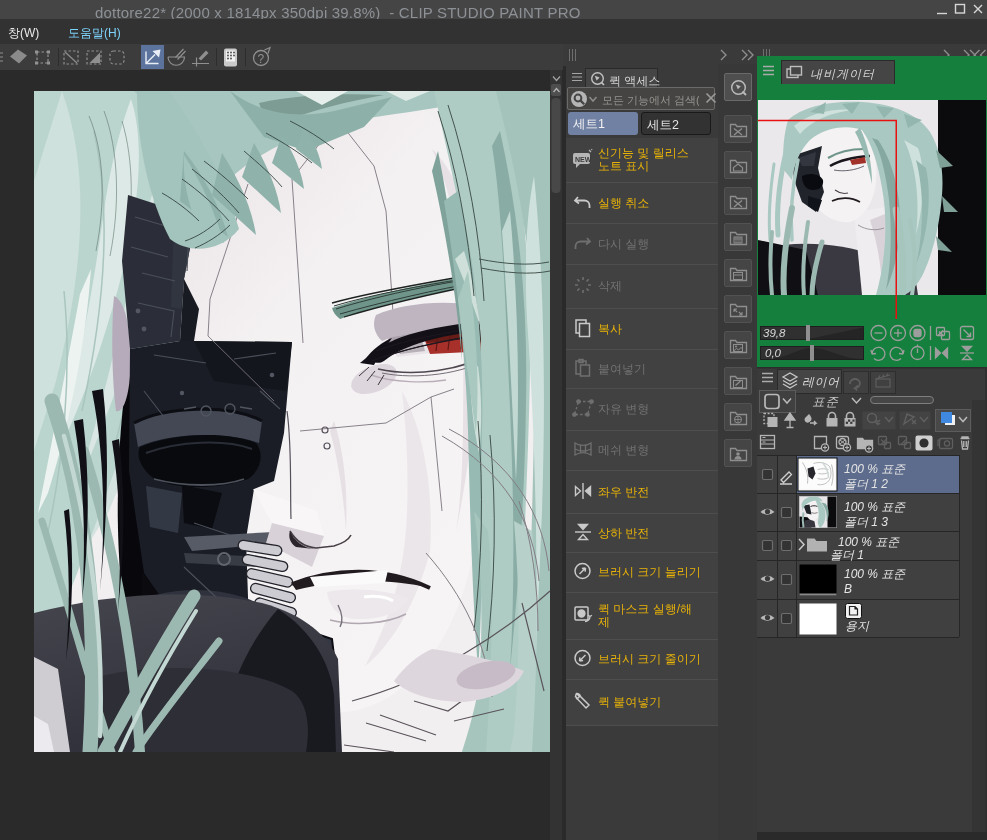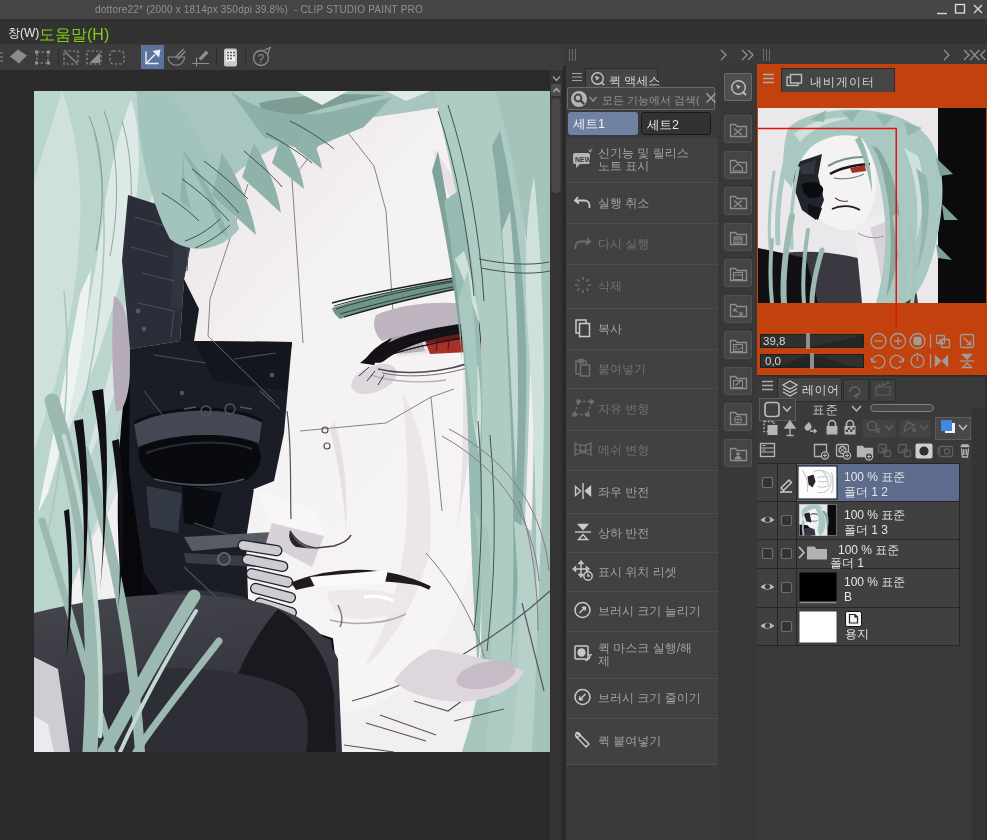--- a/index.html
+++ b/index.html
@@ -8,46 +8,46 @@
 .abs { position:absolute; }
 svg text { font-family:"Liberation Sans",sans-serif; }
 
 #titlebar { left:0; top:0; width:987px; height:19px; background:#454545; }
 #menubar { left:0; top:19px; width:987px; height:25px; background:#323232;padding-left:16px; }
 #toolbar { left:0; top:44px; width:563px; height:26px; background:#3c3c3c; }
 #dockhdr { left:563px; top:44px; width:424px; height:22px; background:#3a3a3a; }
 #canvas-area { left:0; top:70px; width:562px; height:770px; background:#2a2a2a; overflow:hidden;}
 #qa { left:566px; top:64px; width:152px; height:776px; background:#3a3a3a; overflow:hidden; }
 #dock { left:718px; top:64px; width:39px; height:776px; background:#383838; }
-#rightpanel { left:757px; top:64px; width:230px; height:776px; background:#c2410c; overflow:hidden; }
-
-.qa-item { position:relative; border-bottom:1px solid #4e4e4e; color:#a3a3a3;
+#rightpanel { left:757px; top:56px; width:230px; height:776px; background:#15803d; overflow:hidden;font-style:italic; }
+
+.qa-item { position:relative; border-bottom:1px solid #4e4e4e; color:#eab308;
   font-size:12px; display:flex; align-items:center; background:#414141; }
 .qa-item.dis { color:#727272; }
 .qa-item .ic { position:absolute; left:6px; width:22px; text-align:center; }
 .qa-item .tx { position:absolute; left:32px; line-height:13px; }
 .dockbtn { position:absolute; left:6px; width:28px; height:28px; background:#454545;
   border:1px solid #525252; border-radius:2px; }
 .dockbtn svg { position:absolute; left:4px; top:4px; }
 </style>
 </head>
 <body>
 
 <div id="titlebar" class="abs">
-  <div class="abs" style="left:95px;top:3.5px;font-size:10px;color:#8d9196;letter-spacing:0.2px">dottore22* (2000 x 1814px 350dpi 39.8%)&nbsp;&nbsp;- CLIP STUDIO PAINT PRO</div>
+  <div class="abs" style="left:95px;top:3.5px;font-size:15px;color:#8d9196;letter-spacing:0.2px">dottore22* (2000 x 1814px 350dpi 39.8%)&nbsp;&nbsp;- CLIP STUDIO PAINT PRO</div>
   <svg class="abs" style="left:930px;top:0" width="57" height="19">
     <line x1="7" y1="13.5" x2="17" y2="13.5" stroke="#d6d6d6" stroke-width="1.4"></line>
     <rect x="25.5" y="4.5" width="9" height="8.5" fill="none" stroke="#d6d6d6" stroke-width="1.4"></rect>
     <path d="M44 5 L52 13 M52 5 L44 13" stroke="#d6d6d6" stroke-width="1.4"></path>
   </svg>
 </div>
 
 <div id="menubar" class="abs">
   <div class="abs" style="left:8px;top:6px;font-size:12px;color:#e8e8e8">창(W)</div>
-  <div class="abs" style="left:39px;top:6px;font-size:16px;color:#84cc16">도움말(H)</div>
+  <div class="abs" style="left:68px;top:6px;font-size:12px;color:#7dd3fc">도움말(H)</div>
 </div>
 
 <div id="toolbar" class="abs">
   <svg width="563" height="26">
     <path d="M0 9 L3 9 M0 13 L3 13 M0 17 L3 17" stroke="#8f8f8f" fill="none"></path>
     <path d="M10 12.5 L18 5.5 L27 11.5 L19 19.5 Z" fill="#8b8b8b"></path>
     <g stroke="#939393" fill="none" stroke-width="1.2">
       <rect x="37" y="8" width="11" height="11" stroke-dasharray="2.5 2"></rect>
       <rect x="35" y="6.5" width="3" height="3" fill="#939393" stroke="none"></rect>
       <rect x="47" y="6.5" width="3" height="3" fill="#939393" stroke="none"></rect>
@@ -480,30 +480,20 @@
       </div>
       <div class="qa-item " style="height:39px">
         <span class="ic"><svg width="22" height="22">
             <g stroke="#c9c9c9" stroke-width="1.4">
               <line x1="3" y1="11" x2="19" y2="11"></line>
               <path d="M6.5 3.5 L15.5 3.5 L11 8.5 Z" fill="#c9c9c9"></path>
               <path d="M6.5 18.5 L15.5 18.5 L11 13.5 Z" fill="none"></path>
             </g>
           </svg></span>
         <span class="tx">상하 반전</span>
-      </div>
-      <div class="qa-item " style="height:39px">
-        <span class="ic"><svg width="22" height="22">
-            <g stroke="#c9c9c9" stroke-width="1.4" fill="none">
-              <path d="M9 3 V15 M3 9 H15 M9 1 L7 3.5 L11 3.5 Z M9 17 L7 14.5 L11 14.5 Z M1 9 L3.5 7 L3.5 11 Z M17 9 L14.5 7 L14.5 11 Z"></path>
-              <circle cx="16" cy="16" r="4.2"></circle>
-              <path d="M16 13.5 V16 H18"></path>
-            </g>
-          </svg></span>
-        <span class="tx">표시 위치 리셋</span>
       </div>
       <div class="qa-item " style="height:40px">
         <span class="ic"><svg width="22" height="22">
             <g stroke="#c9c9c9" stroke-width="1.5" fill="none">
               <circle cx="10.5" cy="11" r="7.5"></circle>
               <path d="M7.5 14 L13.5 8 M13.5 8 l-3.6 0.4 M13.5 8 l-0.4 3.6"></path>
             </g>
           </svg></span>
         <span class="tx">브러시 크기 늘리기</span>
       </div>

